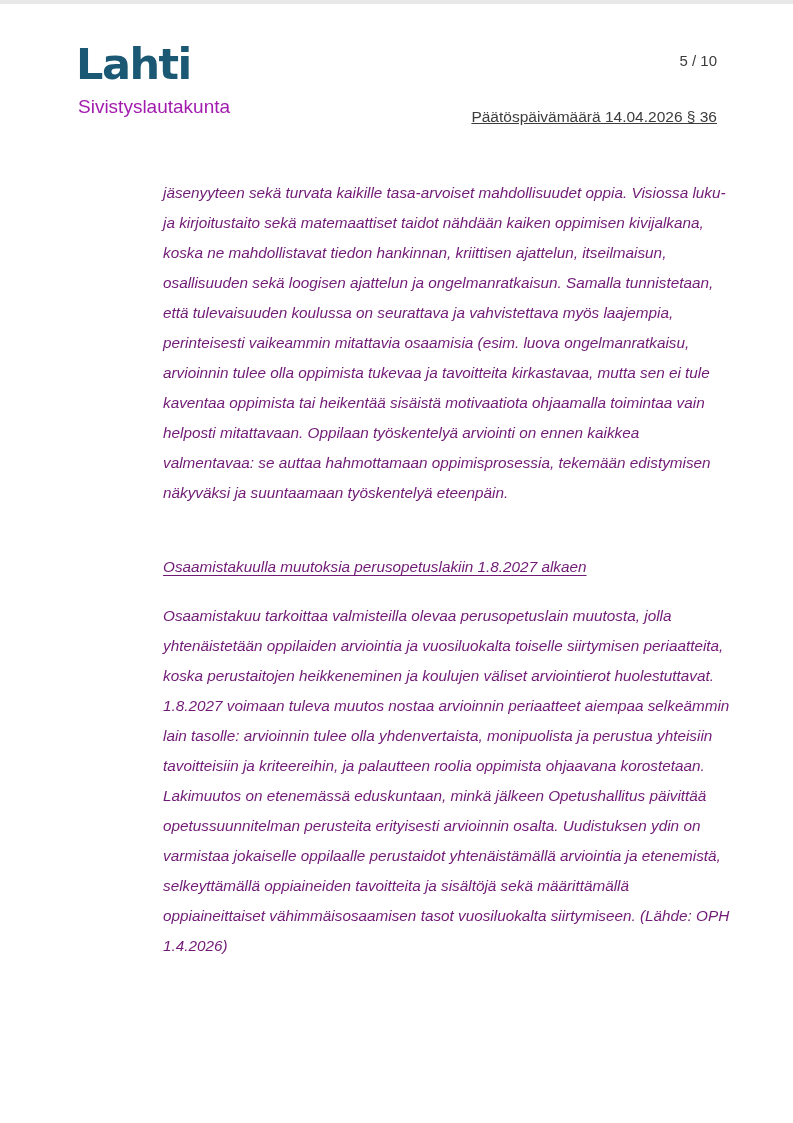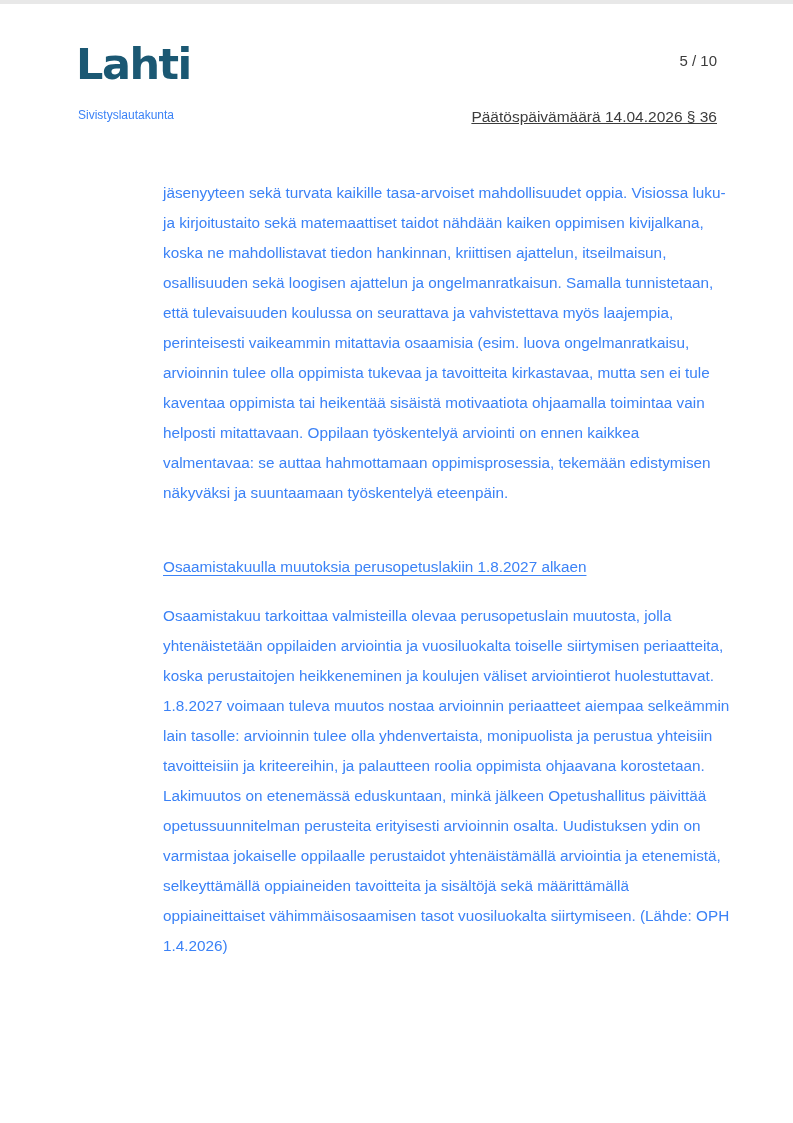--- a/index.html
+++ b/index.html
@@ -31,39 +31,40 @@
   .page-number {
     position: absolute;
     top: 48px;
     right: 76px;
     font-size: 15px;
     color: #3c3c3c;
   }
   .committee {
     position: absolute;
     left: 78px;
-    top: 104px;
-    font-size: 12px;
-    color: #3b82f6;
+    top: 92px;
+    font-size: 19px;
+    color: #a21caf;
   }
   .decision-date {
     position: absolute;
     right: 76px;
     top: 104px;
     font-size: 15.5px;
     color: #3c3c3c;
     text-decoration: underline;
   }
   .body-block {
     position: absolute;
     left: 163px;
     top: 174px;
     width: 570px;
     font-size: 15.3px;
-    color: #3b82f6;
+    color: #701a75;
+    font-style: italic;
   }
   .paragraph div {
     line-height: 30px;
     white-space: nowrap;
   }
   .section-heading {
     margin-top: 44px;
     margin-bottom: 19px;
     line-height: 30px;
     text-decoration: underline;

